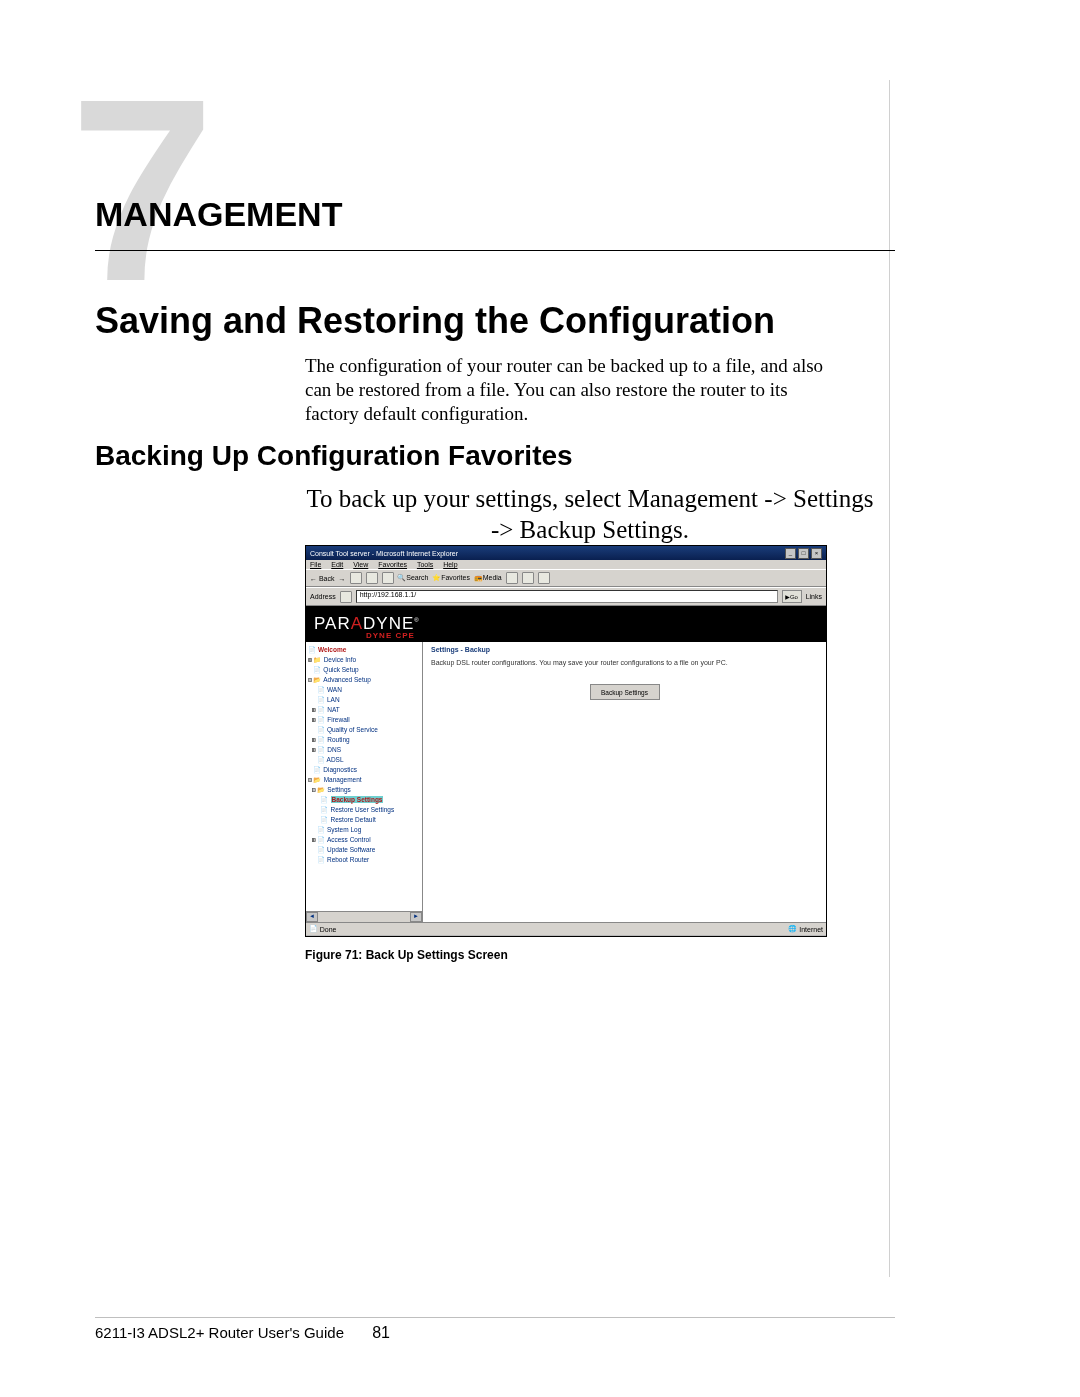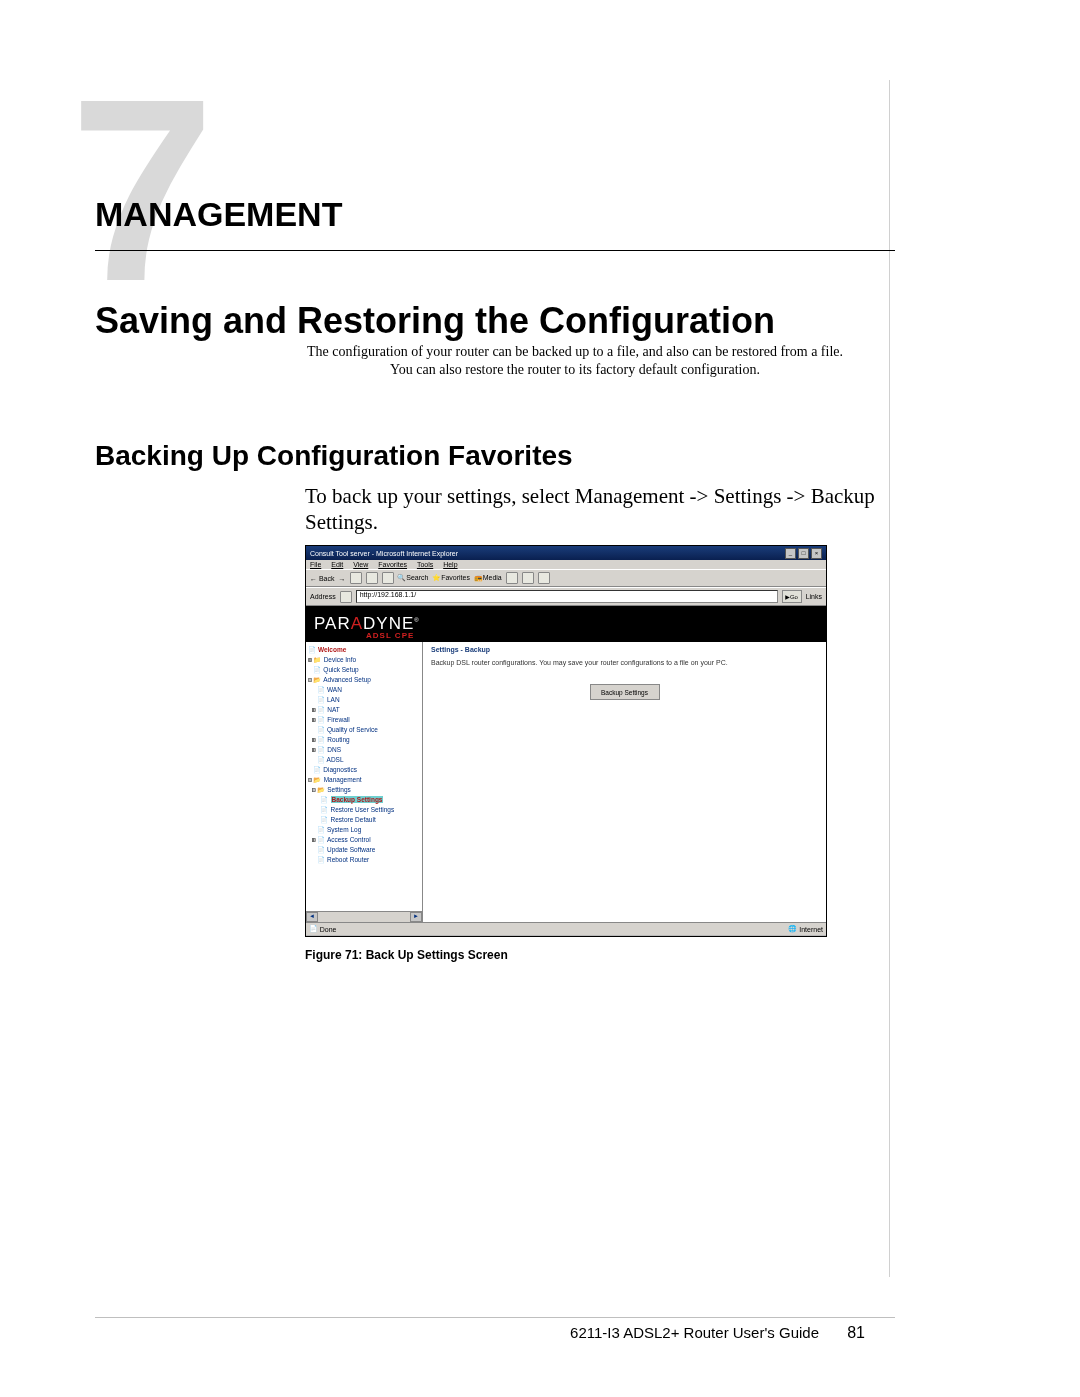--- a/index.html
+++ b/index.html
@@ -60,41 +60,41 @@
     position: absolute;
     left: 0;
     top: 300px;
     font-family: Arial, Helvetica, sans-serif;
     font-weight: bold;
     font-size: 36px;
   }
   .body1 {
     position: absolute;
     left: 210px;
-    top: 343px;
+    top: 354px;
     width: 540px;
-    font-size: 14px;
+    font-size: 19px;
     line-height: 1.25;
-    text-align: center;
   }
   .h2b {
     position: absolute;
     left: 0;
     top: 440px;
     font-family: Arial, Helvetica, sans-serif;
     font-weight: bold;
     font-size: 28px;
   }
   .body2 {
     position: absolute;
     left: 210px;
     top: 483px;
     width: 570px;
-    font-size: 21px;
+    font-size: 25px;
     line-height: 1.25;
+    text-align: center;
   }
   .screenshot {
     position: absolute;
     left: 210px;
     top: 545px;
     width: 520px;
     height: 390px;
     border: 1px solid #000;
     background: #b9b9b9;
     font-family: Tahoma, Arial, sans-serif;
@@ -211,21 +211,21 @@
   }
   .footer {
     position: absolute;
     left: 0;
     width: 100%;
     bottom: 55px;
     border-top: 1px solid #bfbfbf;
     padding-top: 6px;
     font-family: Arial, Helvetica, sans-serif;
     font-size: 15px;
-    text-align: right;
+    text-align: left;
     padding-right: 30px;
     box-sizing: border-box;
     margin-top: 16px;
   }
   .footer .pno { margin-left: 24px; font-size:16px; }
 </style>
 </head>
 <body>
 
 <div class="side-rule"></div>
@@ -274,21 +274,21 @@
     </div>
     <div class="toolbar2">
       <span>Address</span>
       <span class="tb-icon"></span>
       <div class="addrbox">http://192.168.1.1/</div>
       <div class="go-btn">▶<span>Go</span></div>
       <span>Links</span>
     </div>
     <div class="paradyne-banner">
       <span class="paradyne-logo">PAR<span class="red">A</span>DYNE<sup style="font-size:6px;">®</sup></span>
-      <span class="adsl-cpe">ADSL CPE</span>
+      <span class="adsl-cpe">DYNE CPE</span>
     </div>
     <div class="content-area">
       <div class="nav-tree">
         <div class="line">📄 <span class="red-tree">Welcome</span></div>
         <div class="line"><span class="plus">⊞</span> <span class="folder">📁</span> <span>Device Info</span></div>
         <div class="line">&nbsp;&nbsp;&nbsp;📄 <span>Quick Setup</span></div>
         <div class="line"><span class="plus">⊟</span> <span class="folder">📂</span> <span>Advanced Setup</span></div>
         <div class="line">&nbsp;&nbsp;&nbsp;&nbsp;&nbsp;📄 <span>WAN</span></div>
         <div class="line">&nbsp;&nbsp;&nbsp;&nbsp;&nbsp;📄 <span>LAN</span></div>
         <div class="line">&nbsp;&nbsp;<span class="plus">⊞</span> 📄 <span>NAT</span></div>

